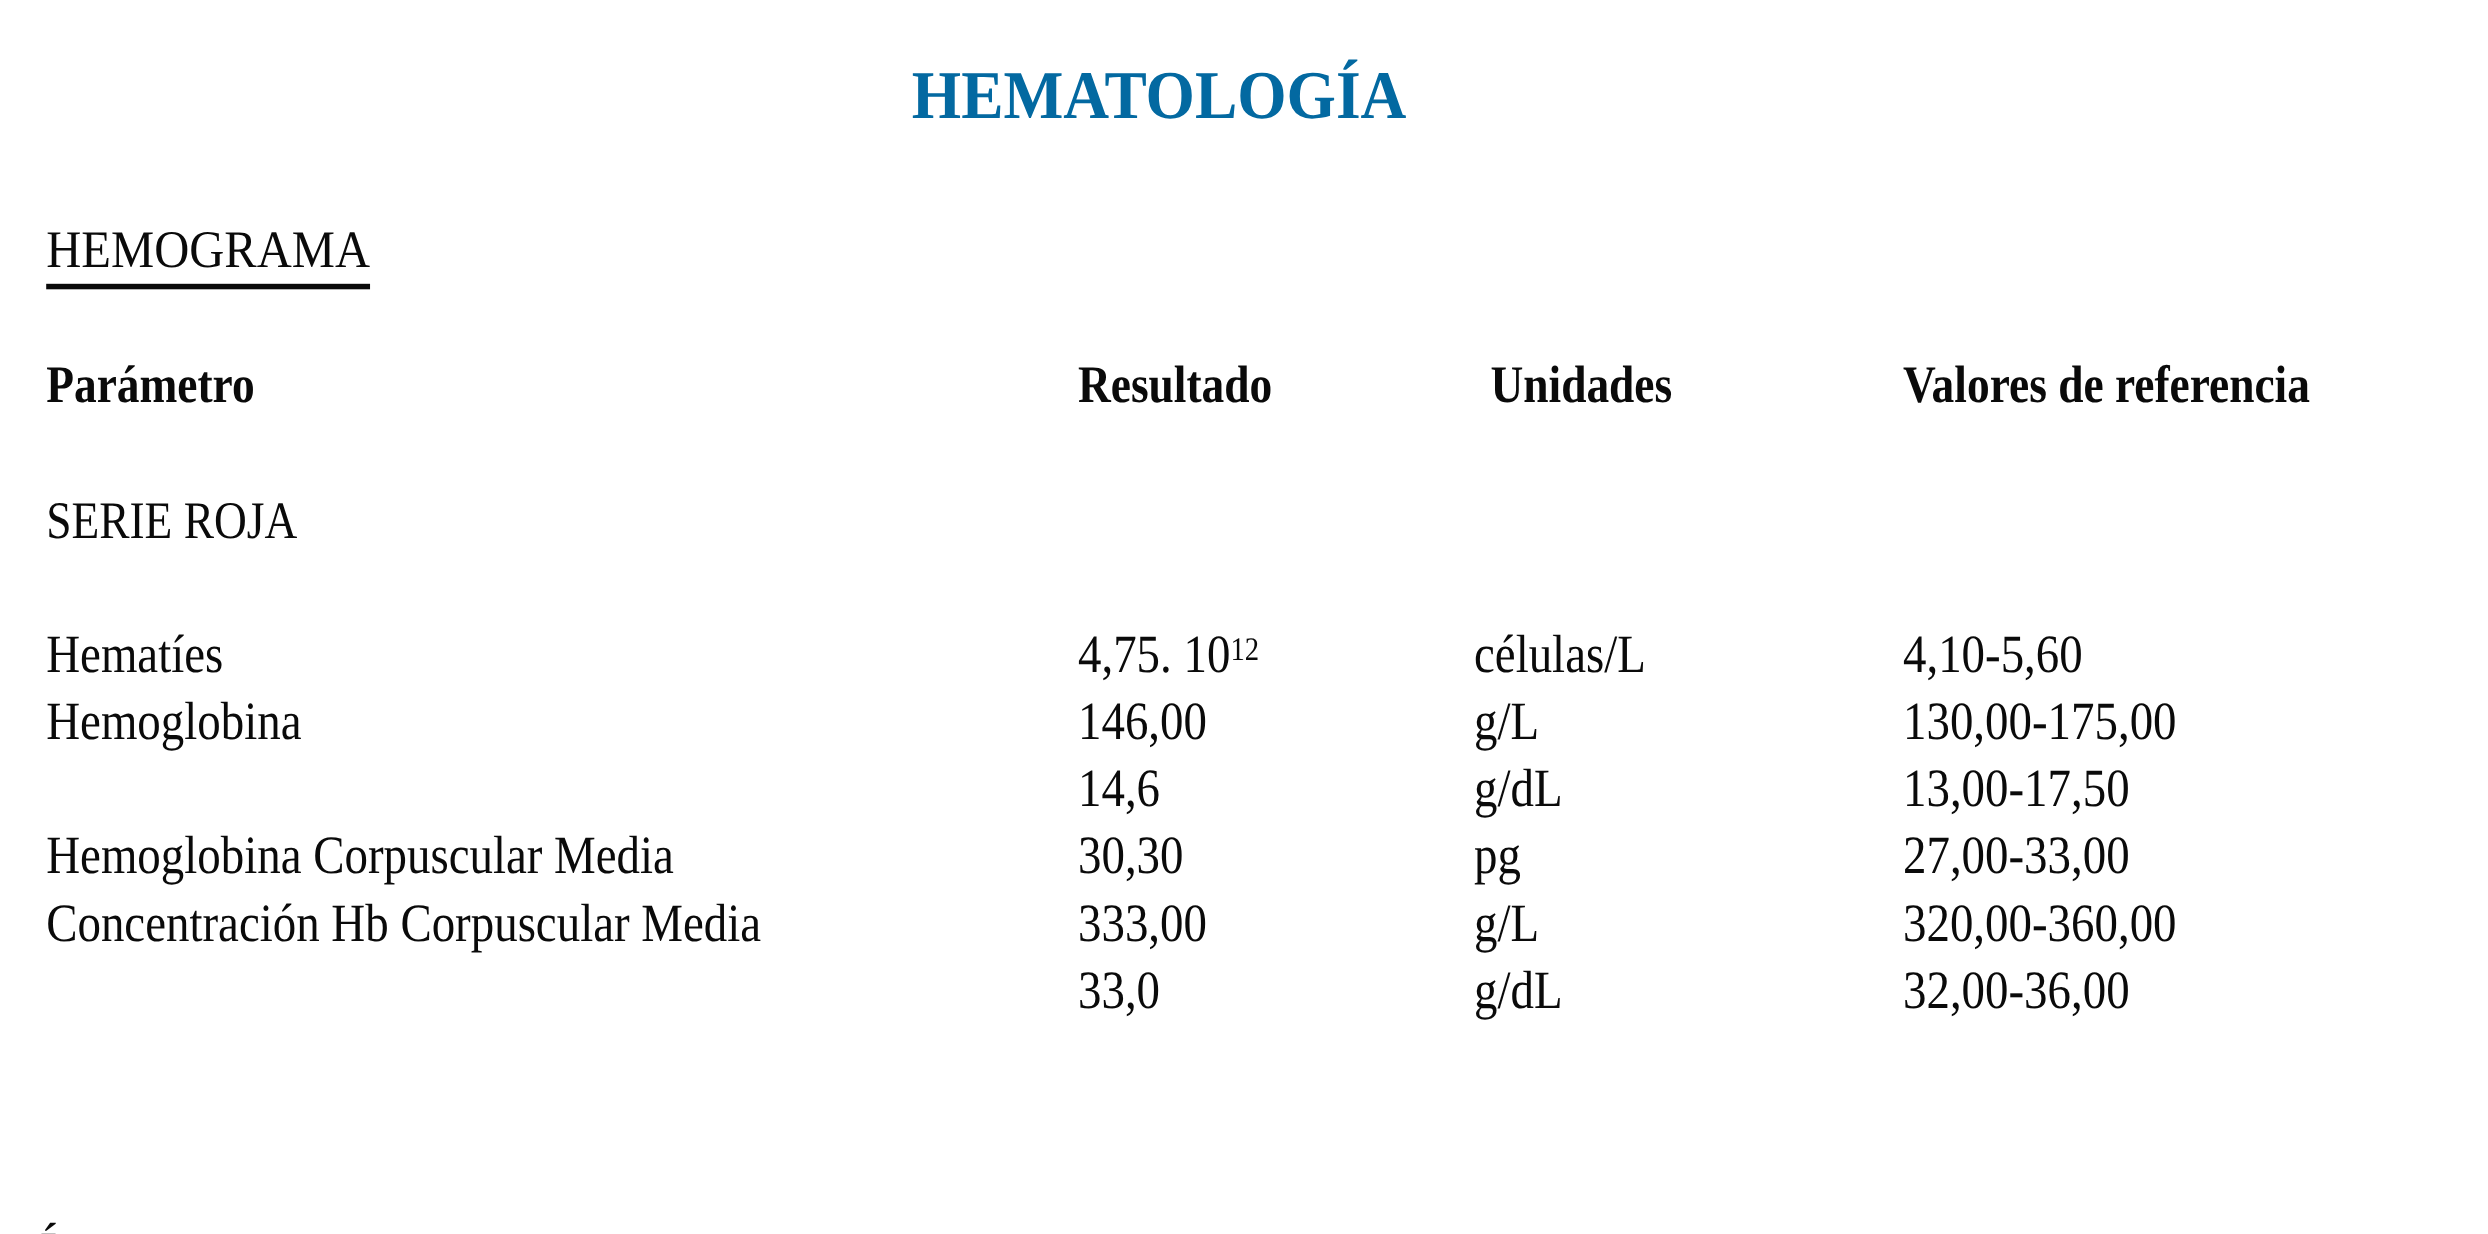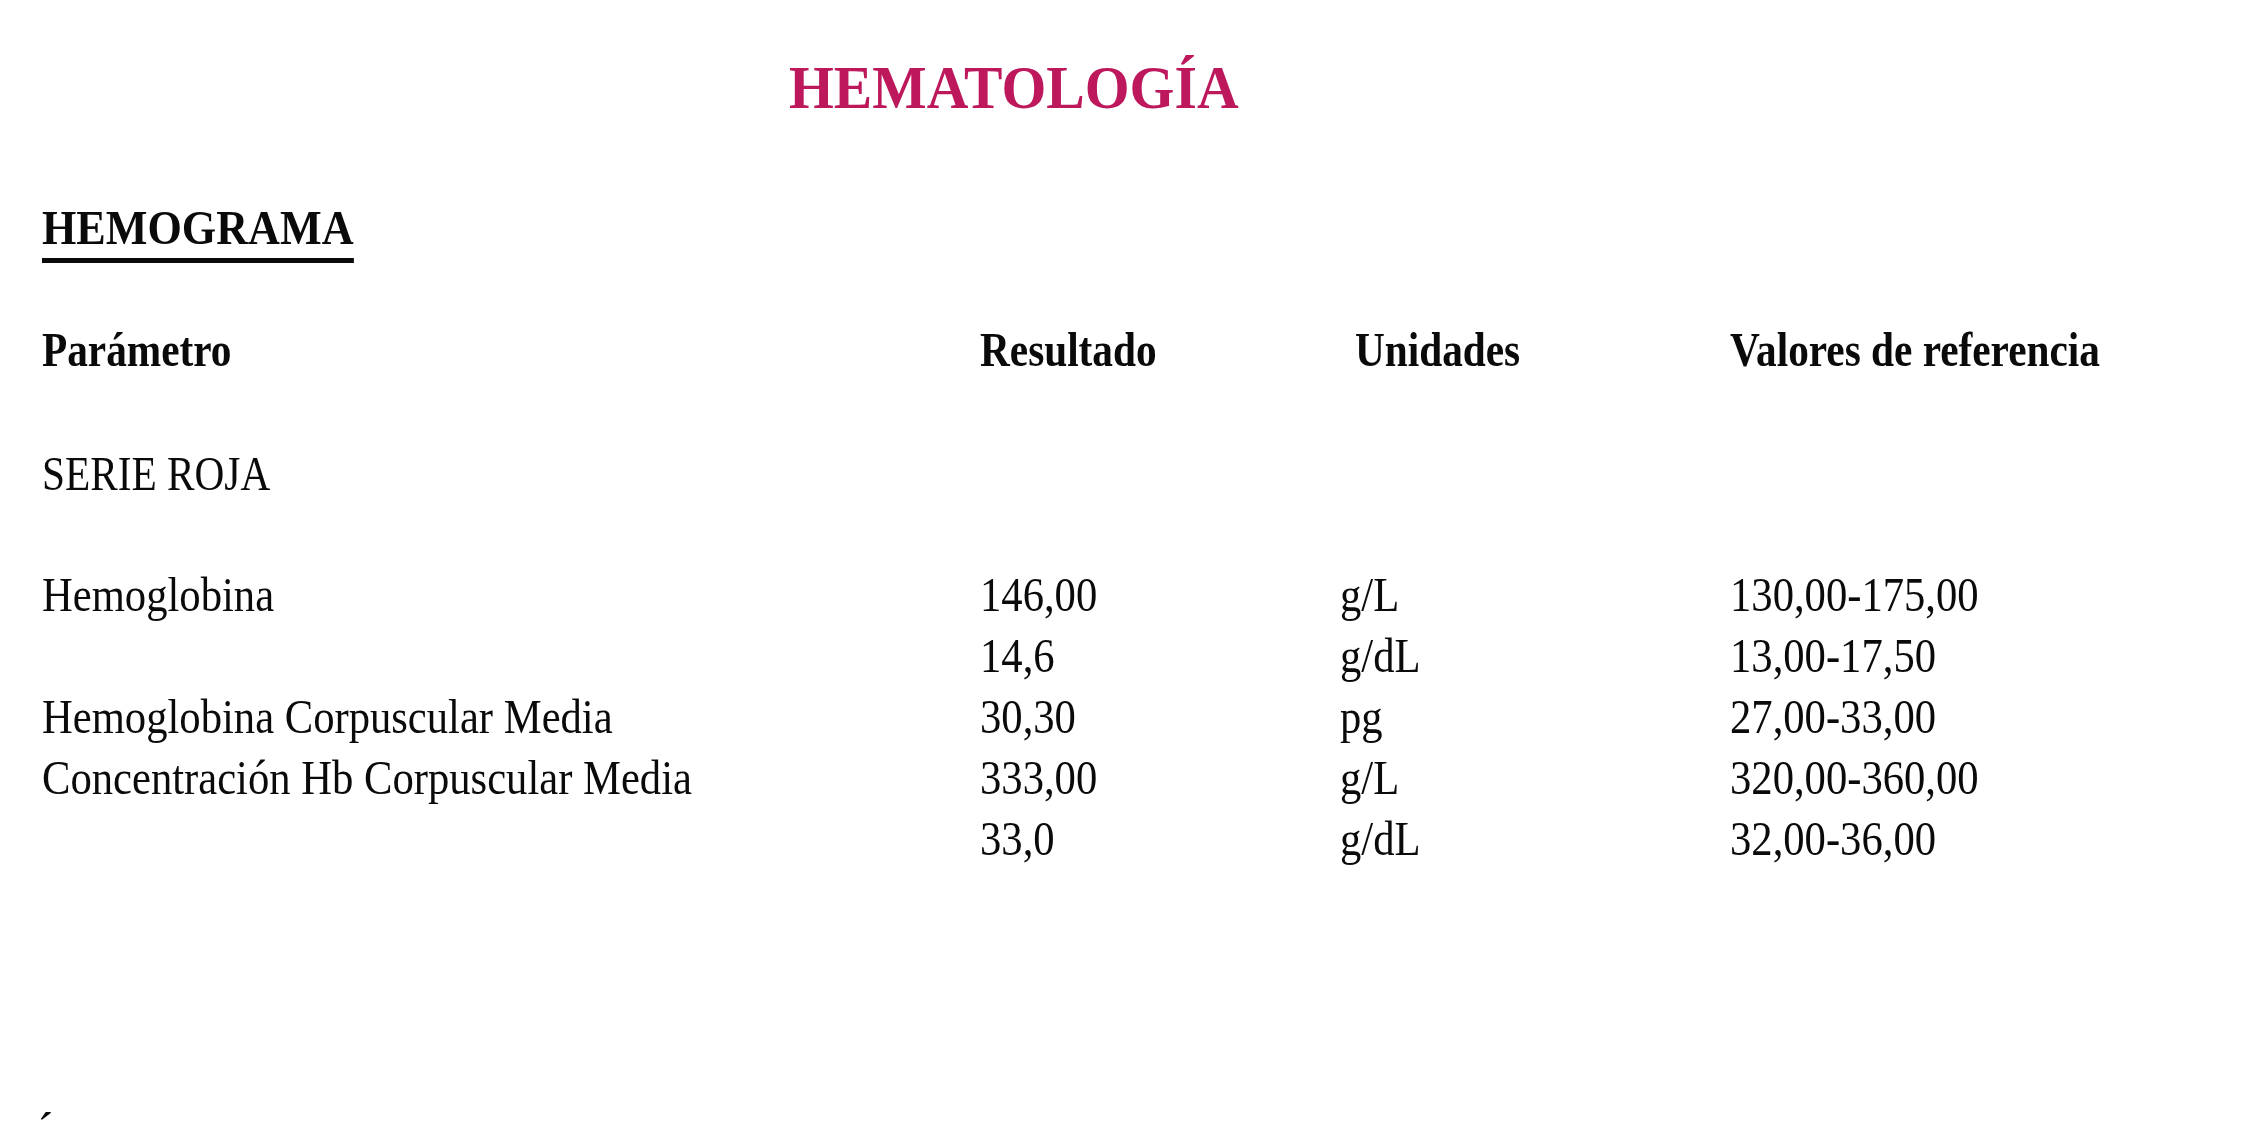--- a/index.html
+++ b/index.html
@@ -1,22 +1,22 @@
 <!DOCTYPE html>
 <html><head>
   <meta charset="utf-8">
   <style>
     html, body { margin: 0; padding: 0; background: #ffffff; }
     body { width: 2262px; height: 1122px; overflow: hidden; position: relative;
            font-family: "Liberation Serif", serif; color: #0a0a0a; }
     .abs { position: absolute; white-space: nowrap; transform-origin: left top; }
     .title { left: 0; width: 1928px; top: 52px; text-align: center; font-weight: bold;
-             font-size: 62px; line-height: 70px; color: #be185d; }
+             font-size: 62px; line-height: 70px; color: #0369a1; padding-left: 40px; }
     .title span { display: inline-block; transform: scaleX(0.93); margin-left: 100px; }
-    .section { left: 42px; top: 200px; font-weight: bold; font-size: 48px; line-height: 56px; }
+    .section { left: 42px; top: 200px; font-weight: normal; font-size: 48px; line-height: 56px; }
     .section span { display: inline-block; transform: scaleX(0.92); transform-origin: left top;
                     border-bottom: 5px solid #0a0a0a; padding-bottom: 2px; }
     .hdr { top: 322px; font-weight: bold; font-size: 48px; line-height: 56px;
            transform: scaleX(0.86); }
     .c1 { left: 42px; } .c2 { left: 980px; } .c3 { left: 1355px; } .c4 { left: 1730px; }
     .group { left: 42px; top: 446px; font-size: 48px; line-height: 56px; transform: scaleX(0.86); }
     .rows { position: absolute; left: 0; top: 565px; width: 2262px; }
     .row { position: relative; height: 61px; }
     .cell { position: absolute; top: 0; font-size: 49px; line-height: 60px; white-space: nowrap;
             transform: scaleX(0.87); transform-origin: left top; }
@@ -33,20 +33,26 @@
 <div class="abs section"><span>HEMOGRAMA</span></div>
 
 <div class="abs hdr c1">Parámetro</div>
 <div class="abs hdr c2">Resultado</div>
 <div class="abs hdr c3">Unidades</div>
 <div class="abs hdr c4">Valores de referencia</div>
 
 <div class="abs group">SERIE ROJA</div>
 
 <div class="rows" id="rows">
+    <div class="row">
+      <div class="cell p"><span>Hematíes</span> <span class="small"></span></div>
+      <div class="cell r"><span>4,75. 10</span><sup>12</sup></div>
+      <div class="cell u">células/L</div>
+      <div class="cell v">4,10-5,60</div>
+    </div>
     <div class="row">
       <div class="cell p"><span>Hemoglobina</span> <span class="small"></span></div>
       <div class="cell r"><span>146,00</span><sup></sup></div>
       <div class="cell u">g/L</div>
       <div class="cell v">130,00-175,00</div>
     </div>
     <div class="row">
       <div class="cell p"><span></span> <span class="small"></span></div>
       <div class="cell r"><span>14,6</span><sup></sup></div>
       <div class="cell u">g/dL</div>

